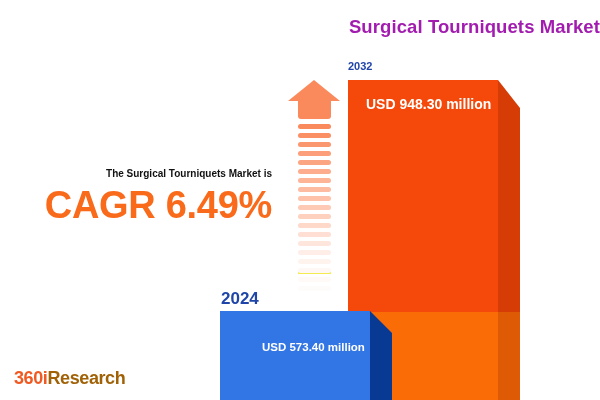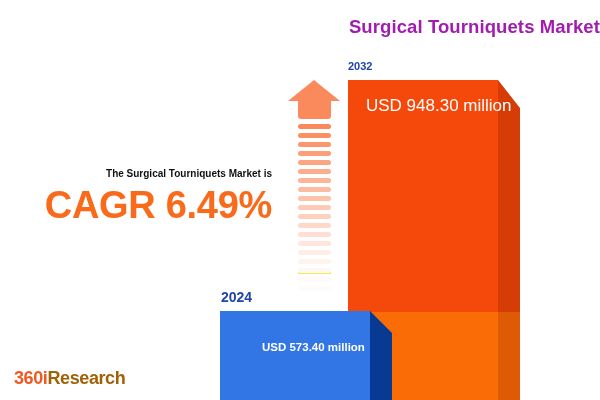--- a/index.html
+++ b/index.html
@@ -153,22 +153,22 @@
     left: 348px;
     top: 60px;
     font-size: 11px;
     font-weight: bold;
     color: #1f45a8;
   }
   .value-2032 {
     position: absolute;
     left: 366px;
     top: 96px;
-    font-size: 17px;
-    font-weight: normal;
+    font-size: 14px;
+    font-weight: bold;
     color: #ffffff;
   }
 
   
   .bar-2024-front {
     left: 220px;
     top: 311px;
     width: 150px;
     height: 89px;
     background: #3275e4;
@@ -178,21 +178,21 @@
     top: 311px;
     width: 22px;
     height: 89px;
     background: #093a93;
     clip-path: polygon(0 0, 100% 22px, 100% 100%, 0 100%);
   }
   .label-2024 {
     position: absolute;
     left: 221px;
     top: 289px;
-    font-size: 14px;
+    font-size: 17px;
     font-weight: bold;
     color: #1f45a8;
   }
   .value-2024 {
     position: absolute;
     left: 238px;
     top: 341px;
     font-size: 11.5px;
     font-weight: bold;
     color: #ffffff;

